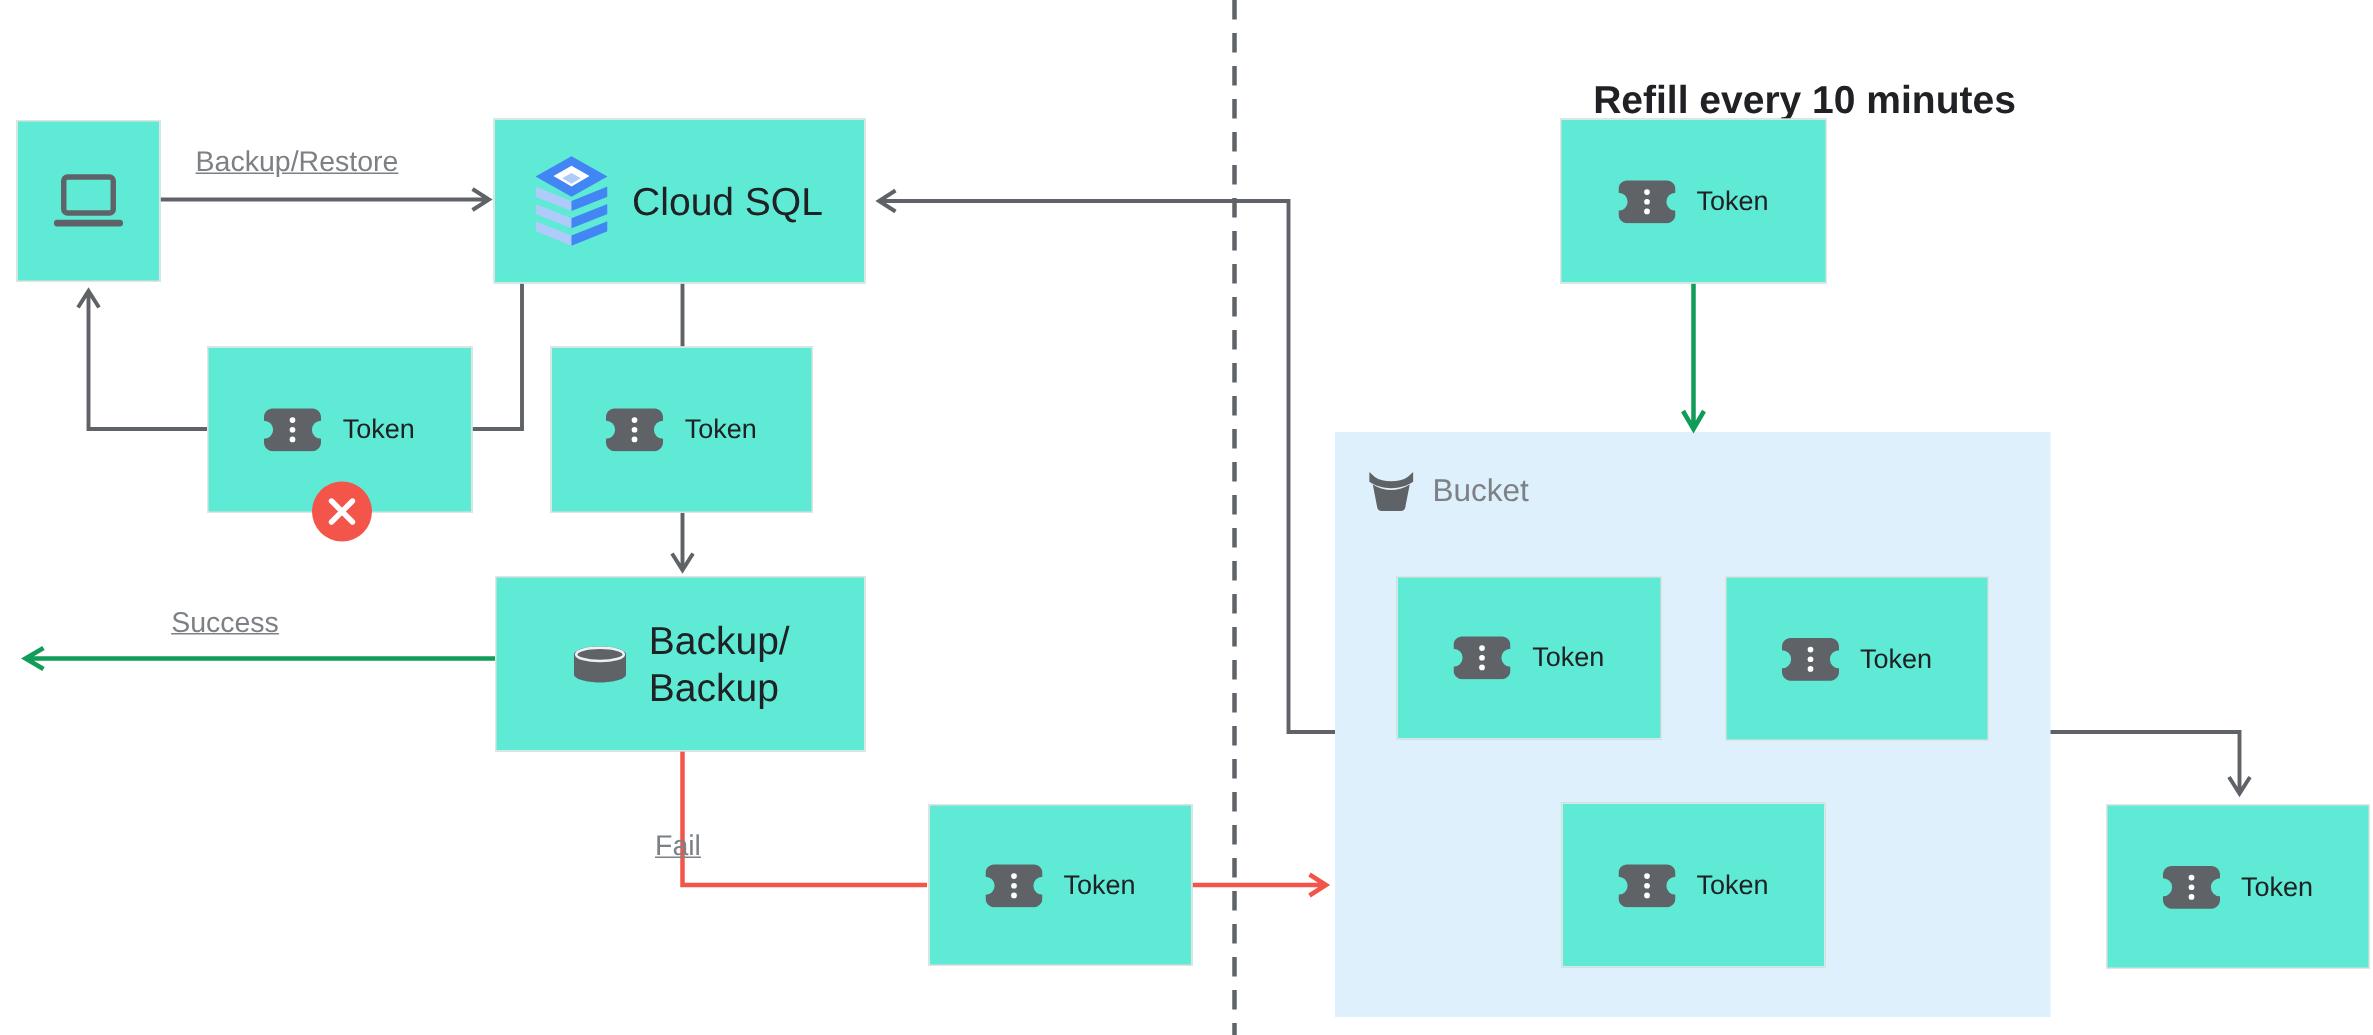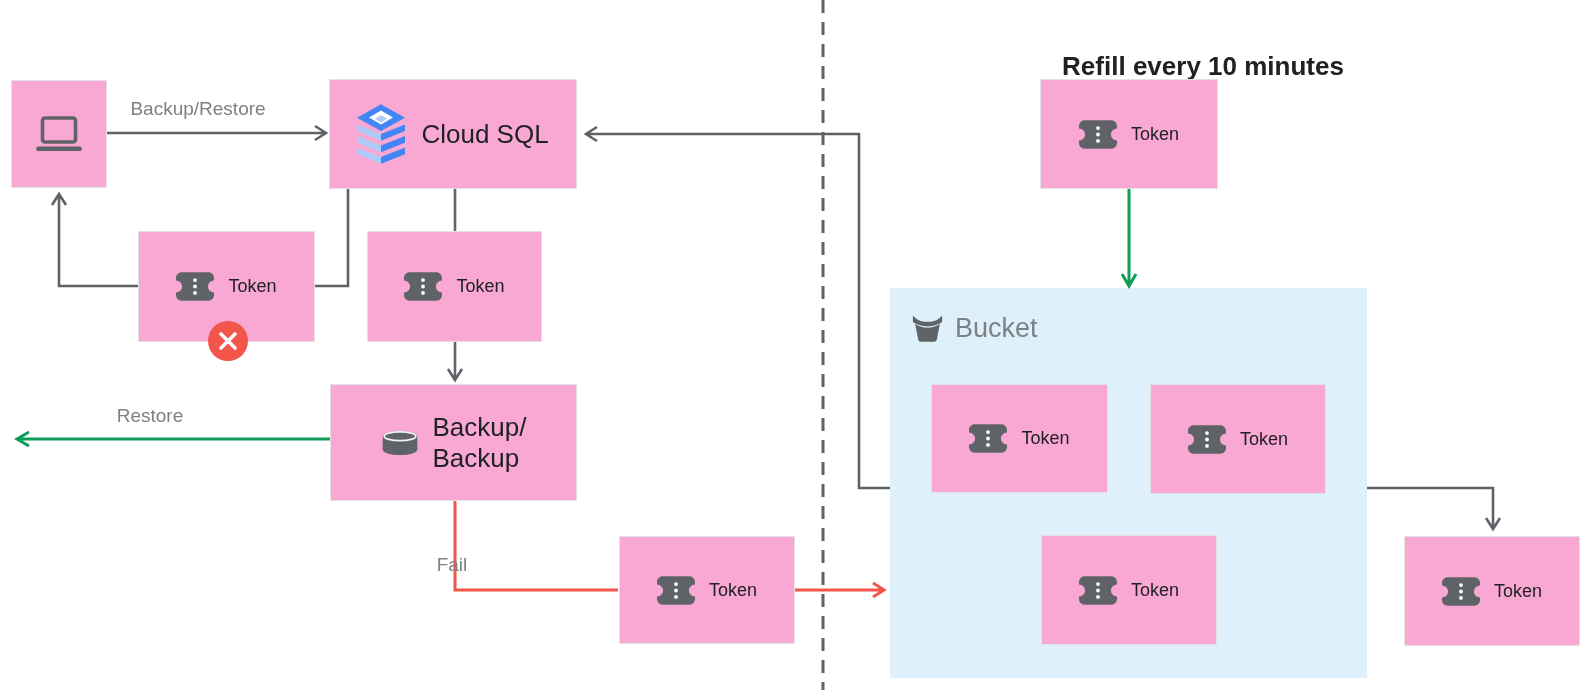--- a/index.html
+++ b/index.html
@@ -3,33 +3,33 @@
 <meta charset="utf-8">
 <style>
   :root{
     --green:#0F9D58; --red:#F4554A; --arrow-gray:#5F6368; --label-gray:#7D8186;
     --text-dark:#202124; --border-gray:#E3E3E3; --icon-gray:#5F6368;
     --blue-medium:#4285F4; --blue-light:#AECBFA; --bucket-fill:#DEF0FB;
   }
   html,body{margin:0;padding:0;background:#fff;}
   .canvas{position:relative;width:1582px;height:690px;background:#fff;overflow:hidden;
           font-family:"Liberation Sans",sans-serif;}
-  .node{position:absolute;background:#f9a8d4;border:1.5px solid var(--border-gray);
+  .node{position:absolute;background:#5eead4;border:1.5px solid var(--border-gray);
         box-sizing:border-box;display:flex;align-items:center;justify-content:center;gap:14px;}
   .node-label{font-size:18px;color:var(--text-dark);white-space:nowrap;}
   .big-label{font-size:26px;}
   .br-text{font-size:26px;line-height:31px;color:var(--text-dark);text-align:left;}
   .annot{position:absolute;color:var(--label-gray);font-size:19px;line-height:25px;}
-  .center{text-align:center;}
+  .center{text-align:center;text-decoration:underline;}
   .title{position:absolute;left:1012px;top:14px;width:382px;text-align:center;
          font-size:26px;font-weight:bold;color:var(--text-dark);margin-top:37px;}
   .bucket-region{position:absolute;left:890px;top:288px;width:477px;height:390px;
                  background:var(--bucket-fill);}
   .bucket-label-row{position:absolute;left:912px;top:313px;display:flex;align-items:center;gap:12px;}
-  .bucket-label-text{font-size:27px;color:var(--label-gray);}
+  .bucket-label-text{font-size:21px;color:var(--label-gray);}
   .overlay{position:absolute;left:0;top:0;width:1582px;height:690px;pointer-events:none;}
   .fill-gray{fill:var(--icon-gray);}
   .stroke-gray{stroke:var(--icon-gray);}
   .ln{fill:none;stroke-linecap:butt;stroke-linejoin:miter;}
   .ln-gray{stroke:var(--arrow-gray);stroke-width:2.6;}
   .ln-green{stroke:var(--green);stroke-width:3;}
   .ln-red{stroke:var(--red);stroke-width:3;}
   .ln-dash{stroke:var(--arrow-gray);stroke-width:3;stroke-dasharray:13 9;}
   .badge{position:absolute;left:69px;top:89px;width:40px;height:40px;border-radius:50%;
          background:var(--red);display:flex;align-items:center;justify-content:center;z-index:3;}
@@ -63,21 +63,21 @@
     <path class="ln ln-green" d="M330,439 H19 M29,432 L17,439 L29,446"></path>
 
     <path class="ln ln-green" d="M1129,189 V284 M1122,274 L1129,286 L1136,274"></path>
 
     <path class="ln ln-red" d="M455,493 V590 H618 M795,590 H883 M873,583 L884,590 L873,597"></path>
   </svg>
 
   <div class="title">Refill every 10 minutes</div>
 
   <div class="annot center" style="left:98px;top:96px;width:200px;">Backup/Restore</div>
-  <div class="annot center" style="left:50px;top:403px;width:200px;">Restore</div>
+  <div class="annot center" style="left:50px;top:403px;width:200px;">Success</div>
   <div class="annot center" style="left:402px;top:552px;width:100px;">Fail</div>
 
   <div class="bucket-label-row">
     <svg viewBox="0 0 34 31" width="31" height="29">
       <path class="fill-gray" d="M1,1.5 L5,5 C11,9.2 23,9.2 29,5 L33,1.5 V8.5 C24,14.8 10,14.8 1,8.5 Z"></path>
       <path class="fill-gray" d="M3.5,10.5 L6.8,27.5 C7.1,29 8.4,30 9.9,30 H24.1 C25.6,30 26.9,29 27.2,27.5 L30.5,10.5 C21.5,16 12.5,16 3.5,10.5 Z"></path>
     </svg>
     <span class="bucket-label-text">Bucket</span>
   </div>
 

